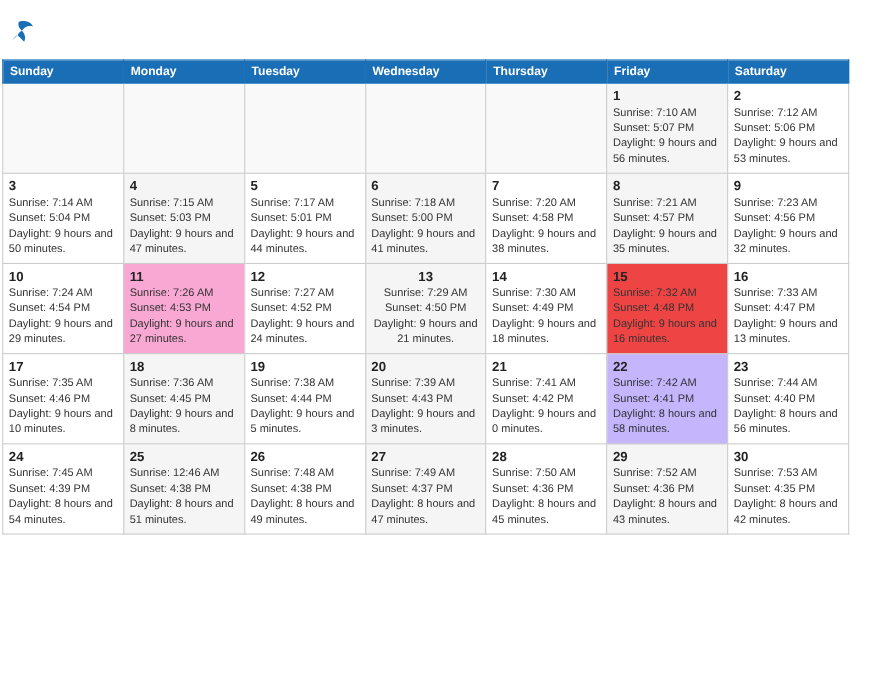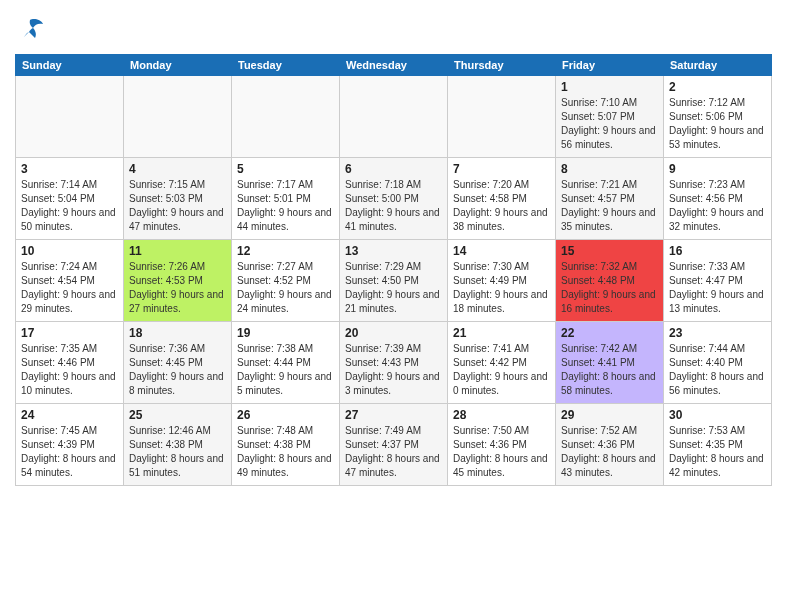--- a/index.html
+++ b/index.html
@@ -6,21 +6,21 @@
     body {
       font-family: Arial, sans-serif;
       background: #fff;
       width: 792px;
       height: 612px;
       overflow: hidden;
     }
     .page {
       width: 792px;
       height: 612px;
-      padding: 16px 20px 10px 15px;
+      padding: 16px 20px 10px 2px;
     }
     .header {
       display: flex;
       justify-content: space-between;
       align-items: flex-start;
       margin-bottom: 10px;
     }
     .logo {
       display: flex;
       align-items: center;
@@ -194,33 +194,33 @@
 Daylight: 9 hours and 32 minutes.</div>
           </td>
         </tr>
         <tr class="week-row">
           <td>
             <div class="day-number">10</div>
             <div class="day-info">Sunrise: 7:24 AM
 Sunset: 4:54 PM
 Daylight: 9 hours and 29 minutes.</div>
           </td>
-          <td style="background: #bef264;">
+          <td style="background: #f9a8d4;">
             <div class="day-number">11</div>
             <div class="day-info">Sunrise: 7:26 AM
 Sunset: 4:53 PM
 Daylight: 9 hours and 27 minutes.</div>
           </td>
           <td>
             <div class="day-number">12</div>
             <div class="day-info">Sunrise: 7:27 AM
 Sunset: 4:52 PM
 Daylight: 9 hours and 24 minutes.</div>
           </td>
-          <td style="background: rgb(245, 245, 245);">
+          <td style="background: rgb(245, 245, 245); text-align: center;">
             <div class="day-number">13</div>
             <div class="day-info">Sunrise: 7:29 AM
 Sunset: 4:50 PM
 Daylight: 9 hours and 21 minutes.</div>
           </td>
           <td>
             <div class="day-number">14</div>
             <div class="day-info">Sunrise: 7:30 AM
 Sunset: 4:49 PM
 Daylight: 9 hours and 18 minutes.</div>

